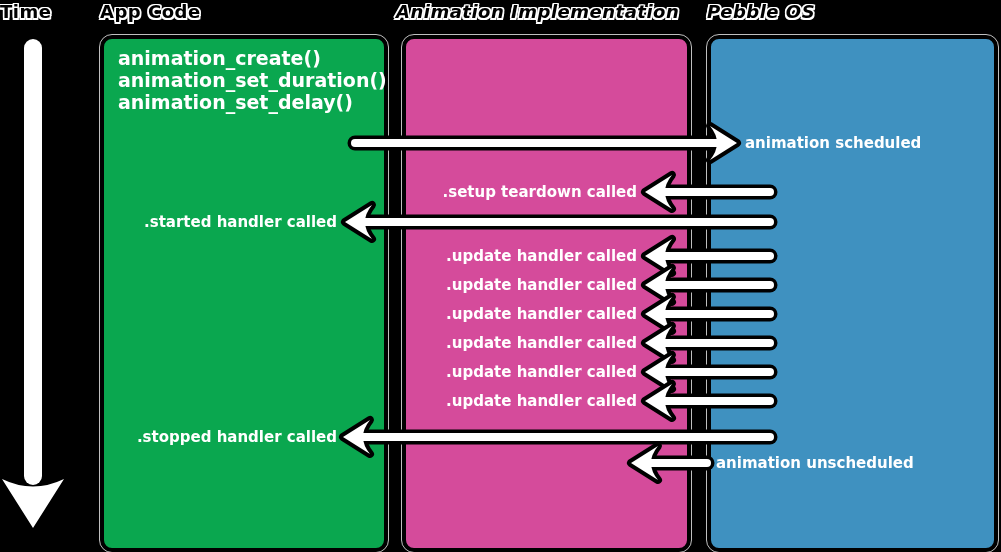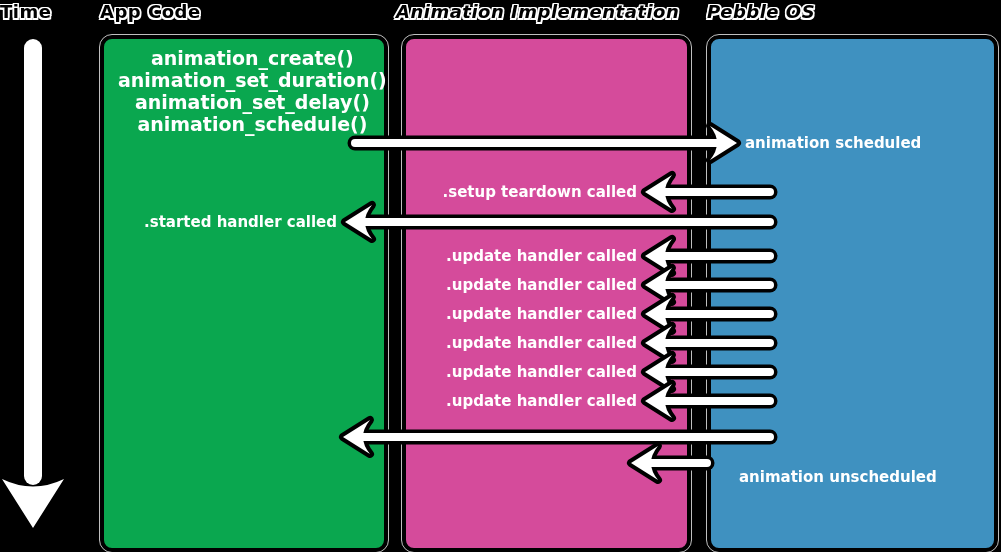--- a/index.html
+++ b/index.html
@@ -23,21 +23,20 @@
     border:4px solid #000; border-radius:12px; box-sizing:border-box;
     outline:1px solid rgba(255,255,255,0.75);
   }
   .box-green { left:100px; width:288px; background:#0AA74F; }
   .box-pink  { left:402px; width:289px; background:#D54B9B; }
   .box-blue  { left:707px; width:291px; background:#3F91C0; }
   .fn-list {
     position:absolute; left:118px; top:47px;
     color:#fff; font-weight:bold; font-size:19px; line-height:22px;
     white-space:nowrap;
-    text-align:center;
   }
   .lbl {
     position:absolute; color:#fff; font-weight:bold; font-size:15px;
     white-space:nowrap; transform:translateY(-50%);
   }
   .arrows { position:absolute; left:0; top:0; pointer-events:none; }
 </style>
 </head>
 <body>
 
@@ -49,35 +48,35 @@
   <div class="col-header" style="left:707px; width:291px;font-style:italic;">Pebble OS</div>
 
   <div class="box box-green"></div>
   <div class="box box-pink"></div>
   <div class="box box-blue"></div>
 
   <div class="fn-list">
     <div>animation_create()</div>
     <div>animation_set_duration()</div>
     <div>animation_set_delay()</div>
-    <div>animation_schedule()</div>
   </div>
 
   <div class="lbl" style="right:664px; top:222px;">.started handler called</div>
+  <div class="lbl" style="right:664px; top:437px;">.stopped handler called</div>
 
   <div class="lbl" style="right:364px; top:192px;">.setup teardown called</div>
   <div class="lbl" style="right:364px; top:256px;">.update handler called</div>
   <div class="lbl" style="right:364px; top:285px;">.update handler called</div>
   <div class="lbl" style="right:364px; top:314px;">.update handler called</div>
   <div class="lbl" style="right:364px; top:343px;">.update handler called</div>
   <div class="lbl" style="right:364px; top:372px;">.update handler called</div>
   <div class="lbl" style="right:364px; top:401px;">.update handler called</div>
 
   <div class="lbl" style="left:745px; top:143px;">animation scheduled</div>
-  <div class="lbl" style="left:716px; top:477px;margin-left:23px;">animation unscheduled</div>
+  <div class="lbl" style="left:716px; top:463px;">animation unscheduled</div>
 
   <svg class="arrows" width="1001" height="552" viewBox="0 0 1001 552">
 
     <g>
       <line x1="33" y1="48" x2="33" y2="482" stroke="#000" stroke-width="25" stroke-linecap="round"></line>
       <path d="M 33 528 L 2 479 Q 33 494 64 479 Z" fill="#000" stroke="#000" stroke-width="8" stroke-linejoin="round"></path>
       <line x1="33" y1="48" x2="33" y2="476" stroke="#fff" stroke-width="18" stroke-linecap="round"></line>
       <path d="M 33 528 L 2 479 Q 33 494 64 479 Z" fill="#fff"></path>
     </g>
 

